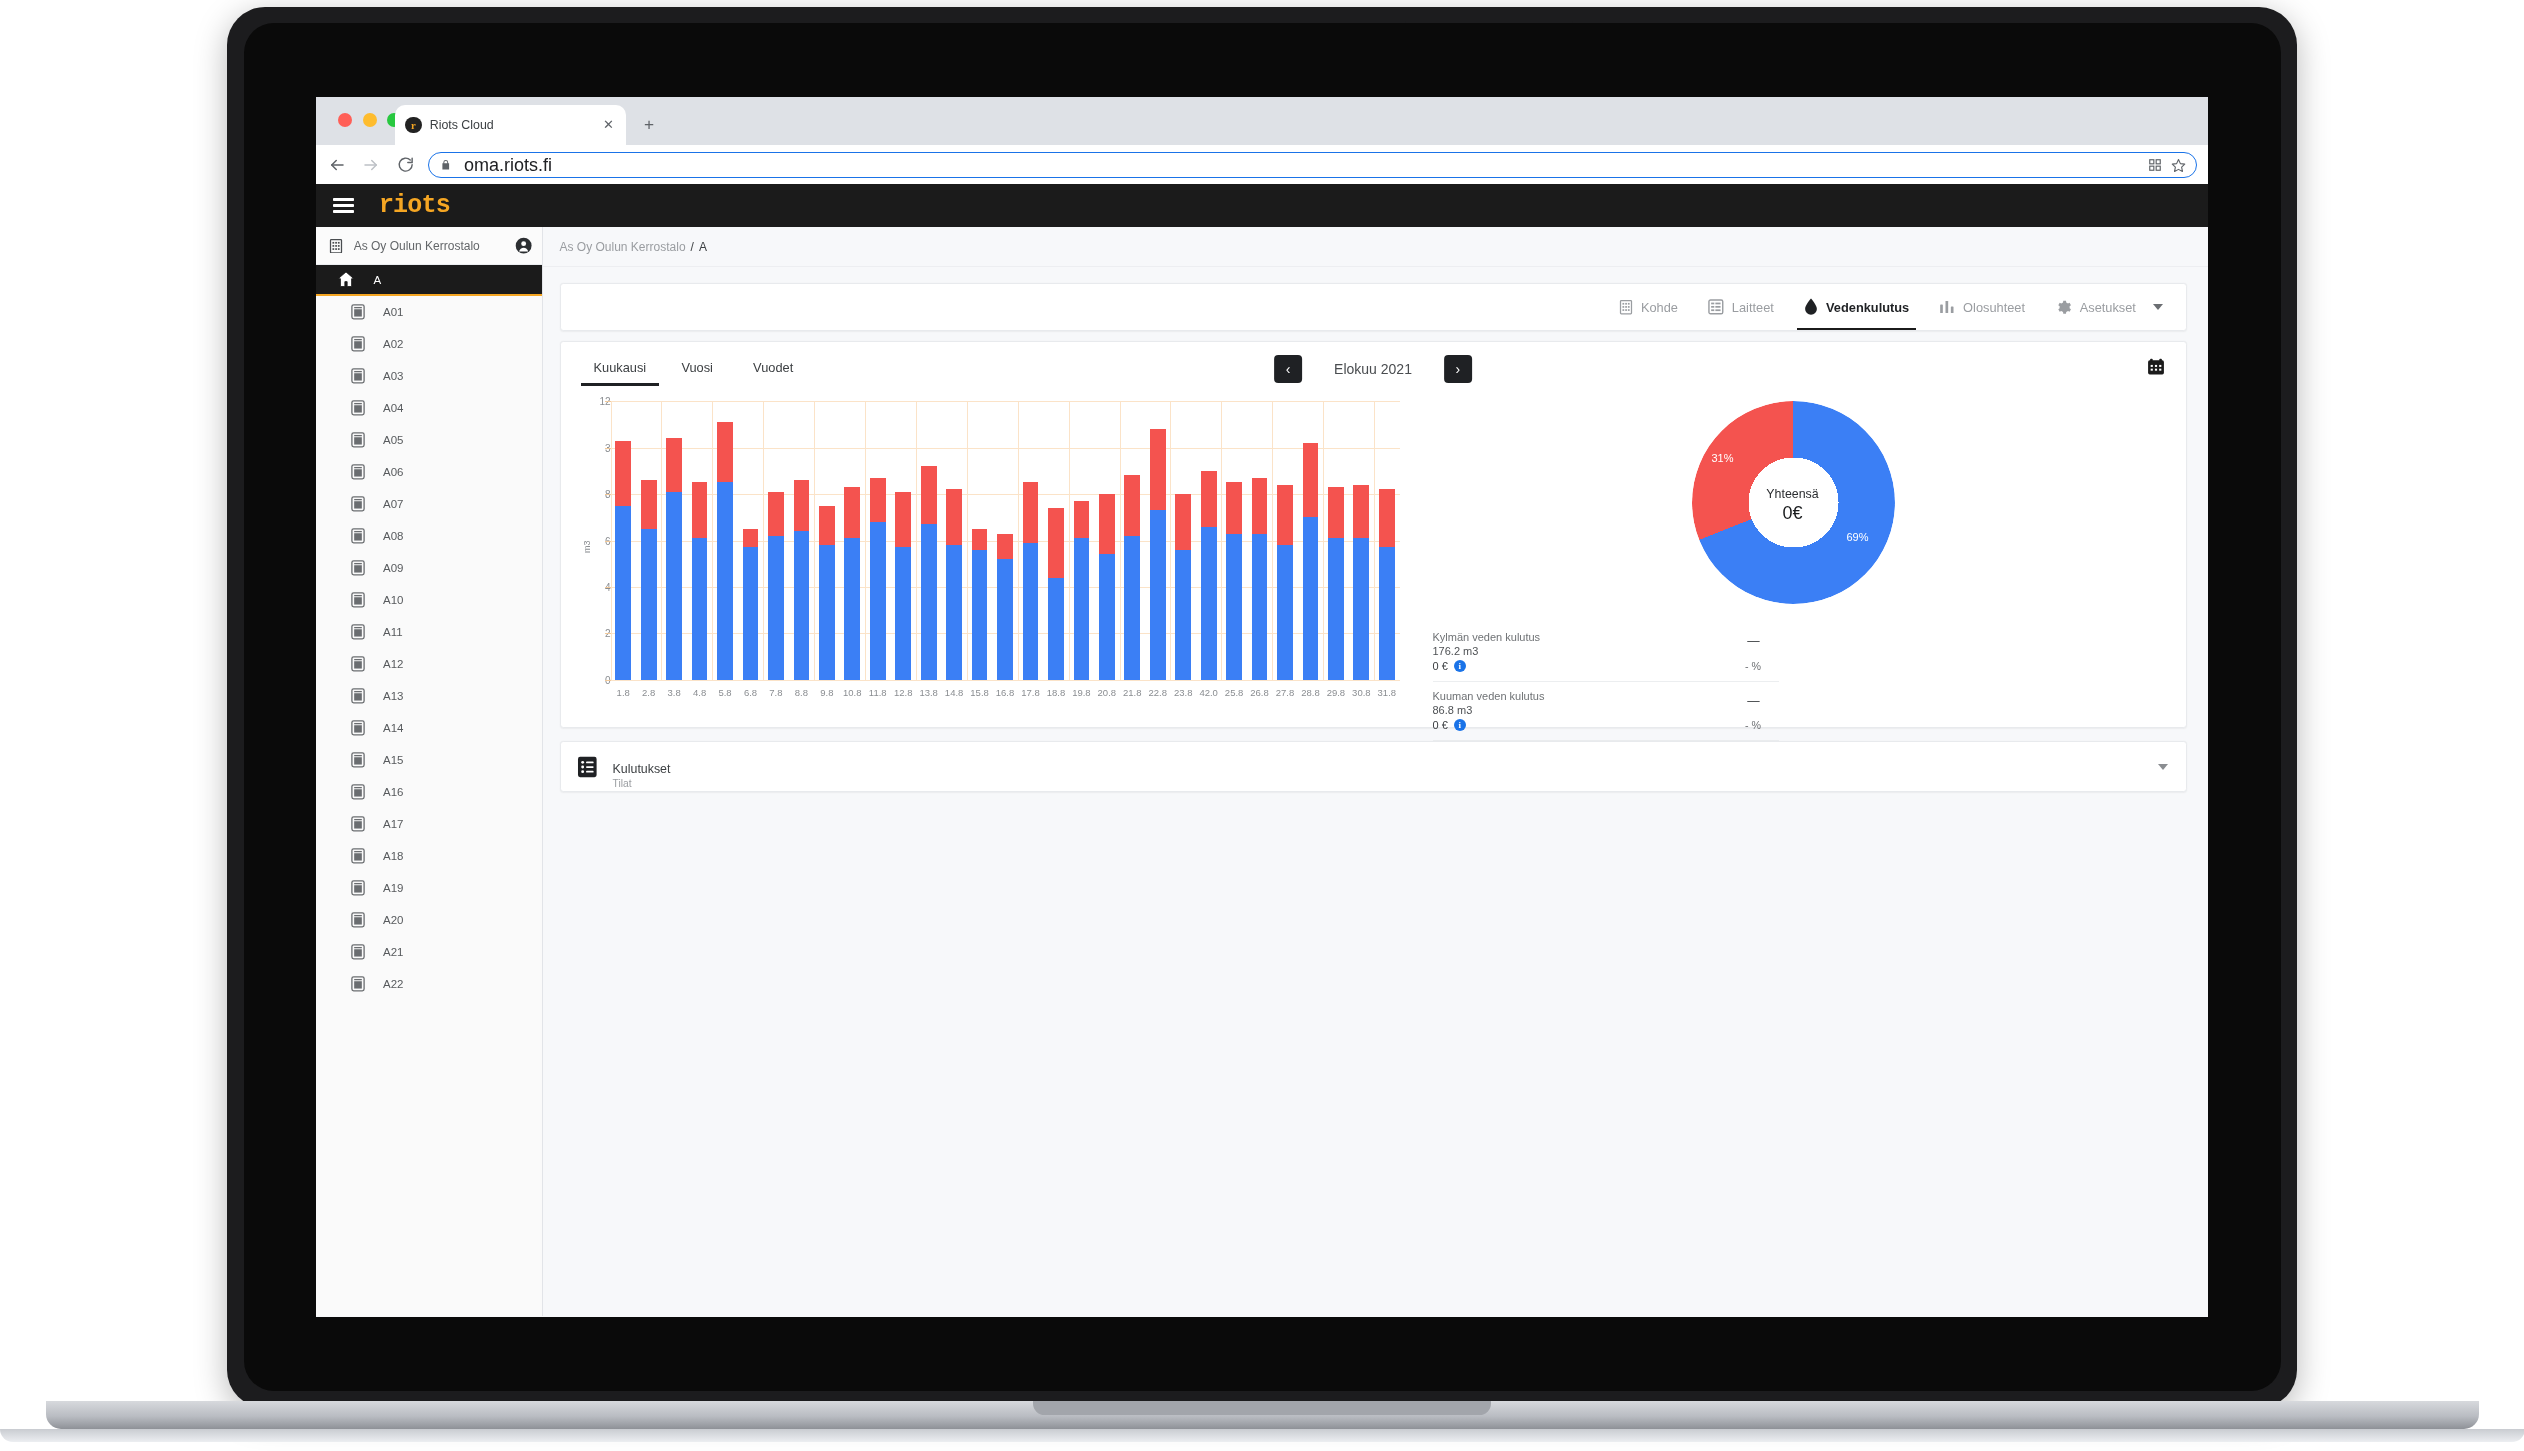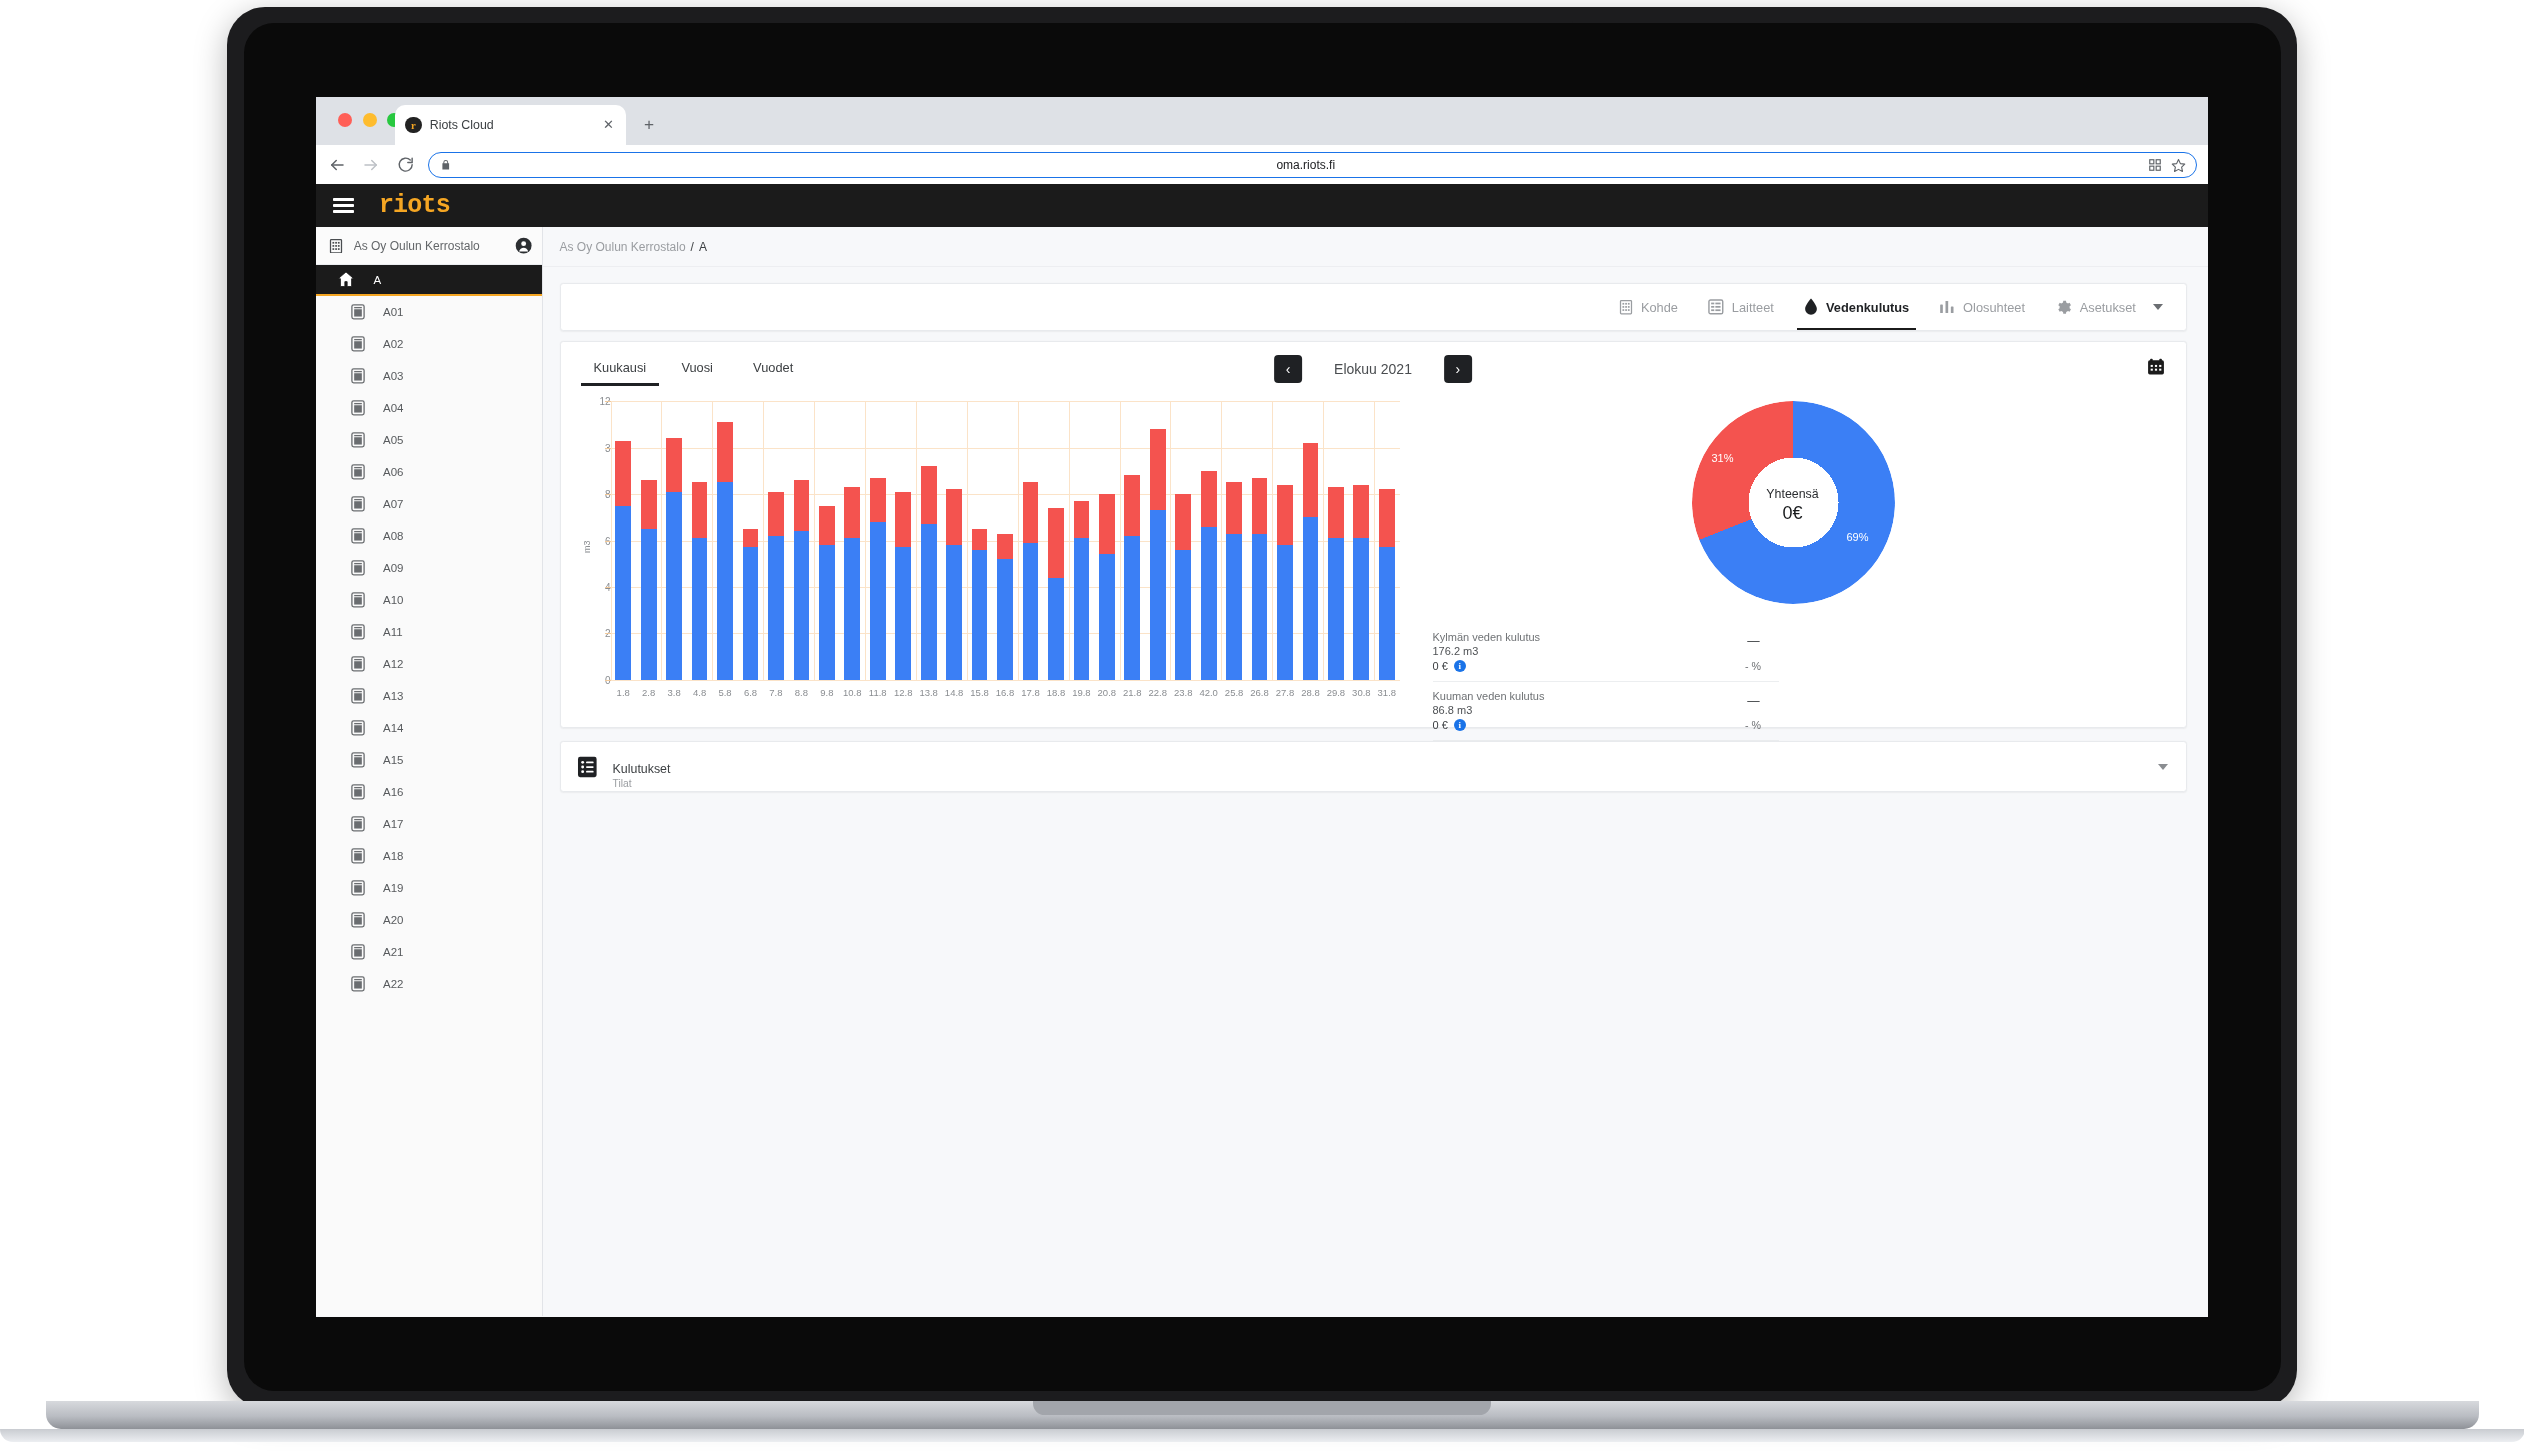--- a/index.html
+++ b/index.html
@@ -124,21 +124,21 @@
   .nav-btn.disabled { color: #bdc1c6; }
   .omnibox {
     flex: 1; height: 26px; margin: 0 11.5px 0 8.2px;
     background: #fff;
     border: 1.6px solid #1a73e8;
     border-radius: 13px;
     display: flex; align-items: center;
     padding: 0 10px;
   }
   .omni-lock { width: 13px; color: #5f6368; flex: 0 0 auto; }
-  .omni-url { flex: 1; margin-left: 12px; font-size: 12px; color: #202124; text-align: center; }
+  .omni-url { flex: 1; margin-left: 12px; font-size: 18px; color: #202124; }
   .omni-right { display: flex; align-items: center; gap: 9px; color: #5f6368; flex: 0 0 auto; }
 
   
   .app-header {
     position: absolute; left: 0; top: 87px;
     width: 1892px; height: 43px;
     background: #1b1b1b;
     display: flex; align-items: center;
   }
   .hamburger { margin-left: 16.5px; width: 21.4px; }

